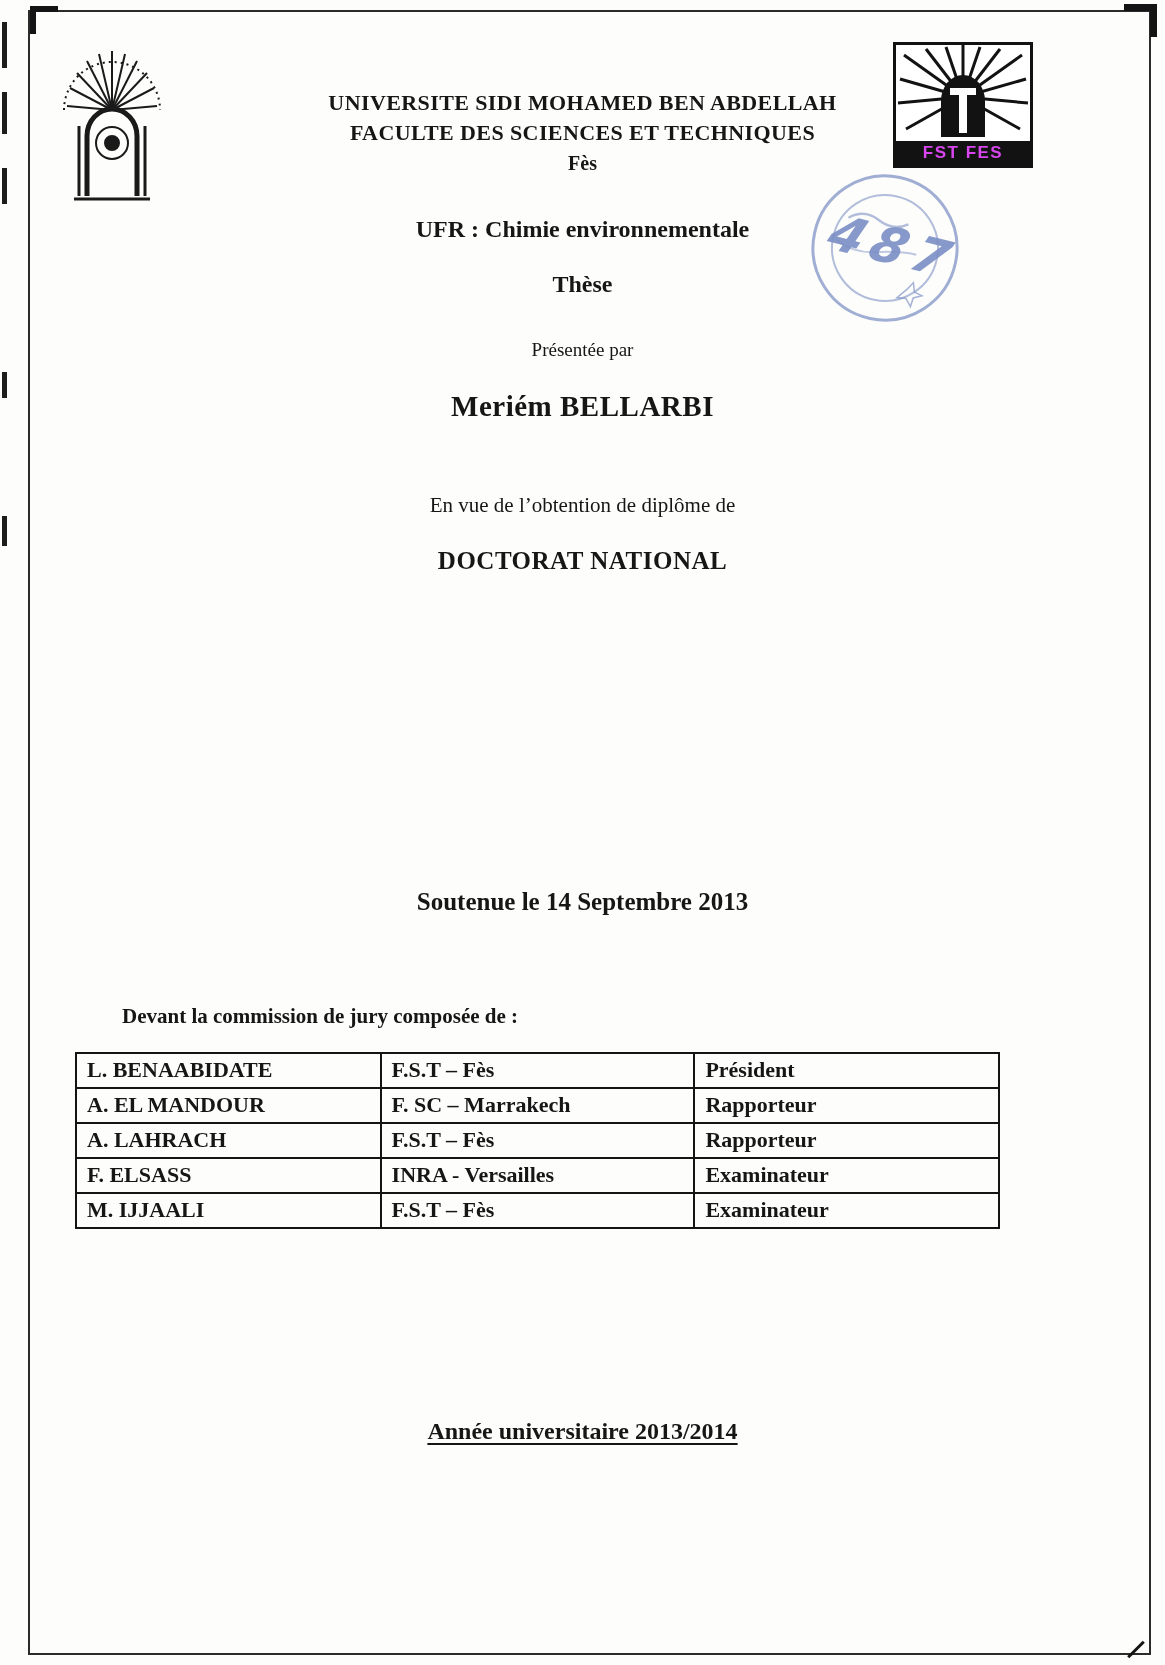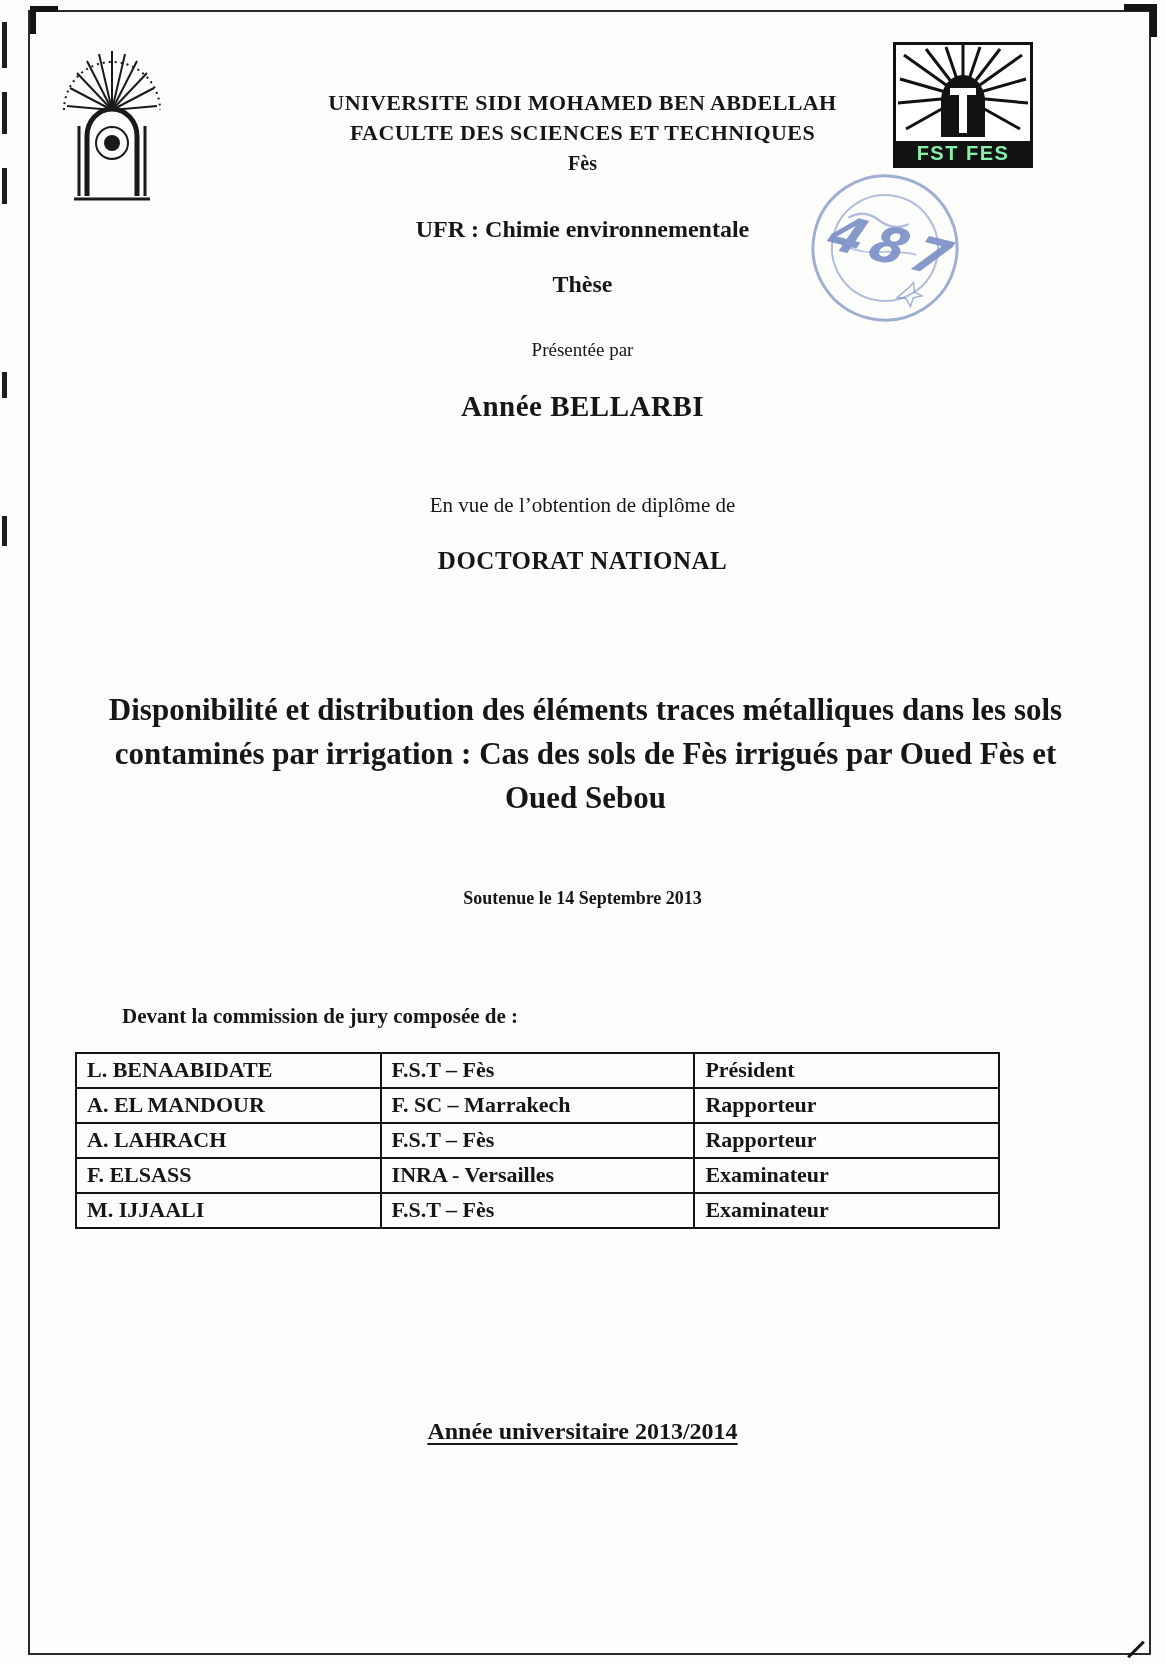--- a/index.html
+++ b/index.html
@@ -46,21 +46,21 @@
   .presentee{top:339px;font-size:19px;}
   .author{top:390px;font-weight:bold;font-size:29px;letter-spacing:.5px;}
   .envue{top:493px;font-size:21px;}
   .doctorat{top:547px;font-weight:bold;font-size:25px;letter-spacing:.5px;}
 
   .title{
     top:688px;left:86px;right:80px;
     font-weight:bold;font-size:31px;line-height:1.42;
     text-align:center;
   }
-  .soutenue{top:888px;font-weight:bold;font-size:18px;}
+  .soutenue{top:888px;font-weight:bold;font-size:25px;}
 
   .jury-intro{
     position:absolute;left:86px;top:1004px;
     font-weight:bold;font-size:21px;margin-left:36px;
   }
   .jury-table{
     position:absolute;left:75px;top:1052px;width:925px;
     border-collapse:collapse;
   }
   .jury-table td{
@@ -82,23 +82,23 @@
   
   .emblem{position:absolute;left:56px;top:30px;width:112px;height:176px;}
   
   .fstbox{
     position:absolute;left:893px;top:42px;width:140px;height:126px;
     border:3px solid #121212;background:#fff;box-sizing:border-box;
   }
   .fstbox .art{position:absolute;left:0;top:0;right:0;bottom:24px;}
   .fstbox .strip{
     position:absolute;left:0;right:0;bottom:0;height:24px;
-    background:#121212;color:#86efac;
+    background:#121212;color:#d946ef;
     font-family:"Liberation Sans","DejaVu Sans",sans-serif;
-    font-weight:bold;font-size:20px;letter-spacing:1.5px;
+    font-weight:bold;font-size:17px;letter-spacing:1.5px;
     display:flex;align-items:center;justify-content:center;
   }
   
   .stamp{
     position:absolute;left:795px;top:166px;width:180px;height:165px;
     pointer-events:none;
   }
   .stamp .hand{
     position:absolute;left:34px;top:52px;
     color:#7b8ec5;opacity:.9;
@@ -187,25 +187,24 @@
         <path d="M40,84 q20,10 42,4 t40,-6" stroke-width="2" opacity="0.5"></path>
         <path d="M120,118 l5,-8 3,9 8,2 -8,4 -1,9 -6,-7 -9,1 z" stroke-width="1.5" opacity="0.7"></path>
       </g>
     </svg>
     <div class="hand">487</div>
   </div>
 
   <div class="center ufr">UFR : Chimie environnementale</div>
   <div class="center these">Thèse</div>
   <div class="center presentee">Présentée par</div>
-  <div class="center author">Année BELLARBI</div>
+  <div class="center author">Meriém BELLARBI</div>
   <div class="center envue">En vue de l’obtention de diplôme de</div>
   <div class="center doctorat">DOCTORAT NATIONAL</div>
 
-  <div class="center title">Disponibilité et distribution des éléments traces métalliques dans les sols contaminés par irrigation : Cas des sols de Fès irrigués par Oued Fès et Oued Sebou</div>
 
   <div class="center soutenue">Soutenue le 14 Septembre 2013</div>
 
   <div class="jury-intro">Devant la commission de jury composée de :</div>
 
   <table class="jury-table">
     <tbody>
       <tr>
         <td class="c0">L. BENAABIDATE</td>
         <td class="c1">F.S.T – Fès</td>

